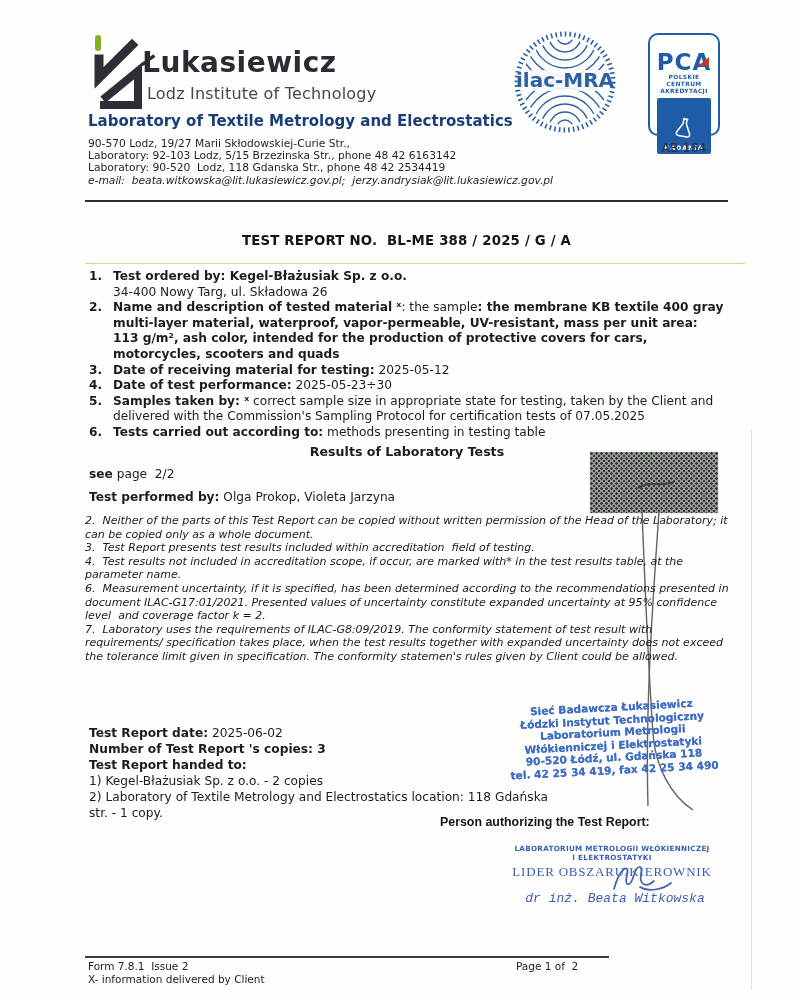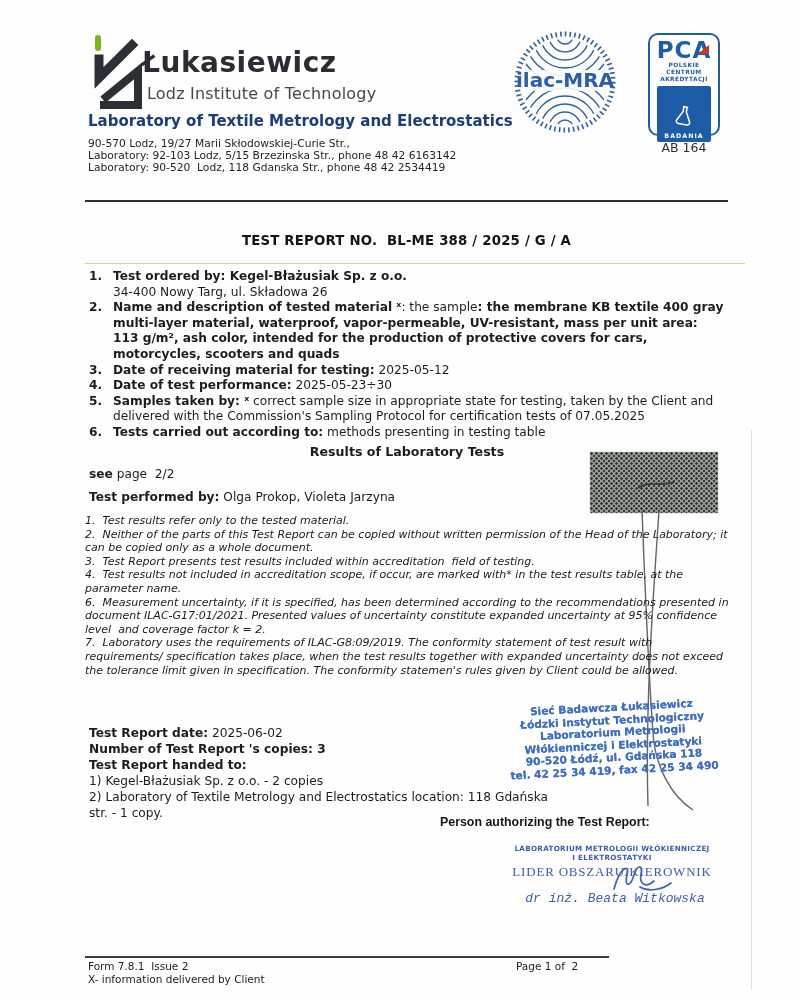--- a/index.html
+++ b/index.html
@@ -12,21 +12,21 @@
   .org-name{left:142px;top:46px;font-size:28px;font-weight:bold;color:#2b2b33;letter-spacing:.5px;}
   .org-sub{left:147px;top:84px;font-size:16px;color:#474747;letter-spacing:.2px;}
   .lab-title{left:88px;top:112px;font-size:15px;font-weight:bold;color:#1c3e78;}
   .addr-block{left:88px;top:138px;font-size:10.7px;line-height:12.2px;color:#1f1f1f;width:560px;}
   .addr-em{font-style:italic;}
   .hr-head{left:85px;top:200px;width:643px;height:2px;background:#2e2e2e;}
   
   .ilac{left:513px;top:30px;}
   .pca{left:648px;top:33px;width:72px;height:103px;border:2px solid #1e5ca8;border-radius:10px;
        box-sizing:border-box;text-align:center;background:#fff;}
-  .pca-acronym{position:relative;font-size:23px;line-height:24px;font-weight:bold;color:#1e5ca8;margin-top:3px;letter-spacing:1px;}
+  .pca-acronym{position:relative;font-size:23px;line-height:24px;font-weight:bold;color:#1e5ca8;margin-top:15px;letter-spacing:1px;}
   .pca-red{position:absolute;right:9px;top:7px;width:0;height:0;border-left:11px solid transparent;border-bottom:9px solid #c0392b;}
   .pca-small{font-size:5.9px;line-height:7px;font-weight:bold;color:#1e5ca8;letter-spacing:.4px;}
   .pca-box{width:54px;height:56px;background:#1e5ca8;margin:3px auto 0;border-radius:2px;
            display:flex;flex-direction:column;align-items:center;justify-content:flex-end;padding-bottom:3px;box-sizing:border-box;}
   .pca-box svg{margin-bottom:3px;}
   .pca-badania{font-size:6.3px;font-weight:bold;color:#fff;letter-spacing:1px;}
   .ab-no{left:648px;top:140px;width:72px;text-align:center;font-size:12.5px;color:#2f2f2f;}
   
   .title{left:85px;top:233px;width:643px;text-align:center;font-size:13.3px;font-weight:bold;letter-spacing:.2px;color:#151515;}
   .hr-yellow{left:85px;top:263px;width:660px;height:1px;background:#e2d38e;}
@@ -77,20 +77,21 @@
     <path d="M18,64 L50,38 L50,56 M16,72 L50,72 L50,58" fill="none" stroke="#2e2e36" stroke-width="8" stroke-linecap="square"></path>
   </svg>
   <div class="abs org-name" data-bind="header.org_name">Łukasiewicz</div>
   <div class="abs lab-title" data-bind="header.lab_title">Laboratory of Textile Metrology and Electrostatics</div>
   <div class="abs org-sub" data-bind="header.org_subtitle">Lodz Institute of Technology</div>
 
   <div class="abs addr-block">
     <div data-bind="header.address_lines.1">90-570 Lodz, 19/27 Marii Skłodowskiej-Curie Str.,</div>
     <div data-bind="header.address_lines.2">Laboratory: 92-103 Lodz, 5/15 Brzezinska Str., phone 48 42 6163142</div>
     <div data-bind="header.address_lines.3">Laboratory: 90-520  Lodz, 118 Gdanska Str., phone 48 42 2534419</div>
+    <div class="addr-em" data-bind="header.email_line">e-mail:  beata.witkowska@lit.lukasiewicz.gov.pl;  jerzy.andrysiak@lit.lukasiewicz.gov.pl</div>
   </div>
 
   <div class="abs hr-head"></div>
 
   <svg class="abs ilac" width="104" height="104" viewBox="0 0 104 104">
     <defs>
         <clipPath id="ic">
           <circle cx="52" cy="52" r="43"></circle>
         </clipPath>
       </defs>
@@ -169,21 +170,20 @@
     <svg width="128" height="61" viewBox="0 0 128 61">
       <path d="M48,36 C60,28 70,35 84,30" fill="none" stroke="#3b403a" stroke-width="2"></path>
     </svg>
   </div>
   <svg class="abs threads" width="115" height="310" viewBox="0 0 115 310">
     <path d="M49,2 C52,80 56,170 60,225 C62,258 78,288 100,302" fill="none" stroke="#646464" stroke-width="1.4"></path>
     <path d="M66,3 C60,90 52,200 55,298" fill="none" stroke="#646464" stroke-width="1.4"></path>
   </svg>
 
   <div class="abs notes">
-    <div data-bind="notes.n1">1.  Test results refer only to the tested material.</div>
     <div data-bind="notes.n2">2.  Neither of the parts of this Test Report can be copied without written permission of the Head of the Laboratory; it can be copied only as a whole document.</div>
     <div data-bind="notes.n3">3.  Test Report presents test results included within accreditation  field of testing.</div>
     <div data-bind="notes.n4">4.  Test results not included in accreditation scope, if occur, are marked with* in the test results table, at the parameter name.</div>
     <div data-bind="notes.n6">6.  Measurement uncertainty, if it is specified, has been determined according to the recommendations presented in document ILAC-G17:01/2021. Presented values of uncertainty constitute expanded uncertainty at 95% confidence level  and coverage factor k = 2.</div>
     <div data-bind="notes.n7">7.  Laboratory uses the requirements of ILAC-G8:09/2019. The conformity statement of test result with requirements/ specification takes place, when the test results together with expanded uncertainty does not exceed the tolerance limit given in specification. The conformity statemen's rules given by Client could be allowed.</div>
   </div>
 
   <div class="abs rinfo">
     <div><b data-bind="report_info.date_label">Test Report date:</b><span data-bind="report_info.date_value"> 2025-06-02</span></div>
     <div><b data-bind="report_info.copies_line">Number of Test Report 's copies: 3</b></div>

